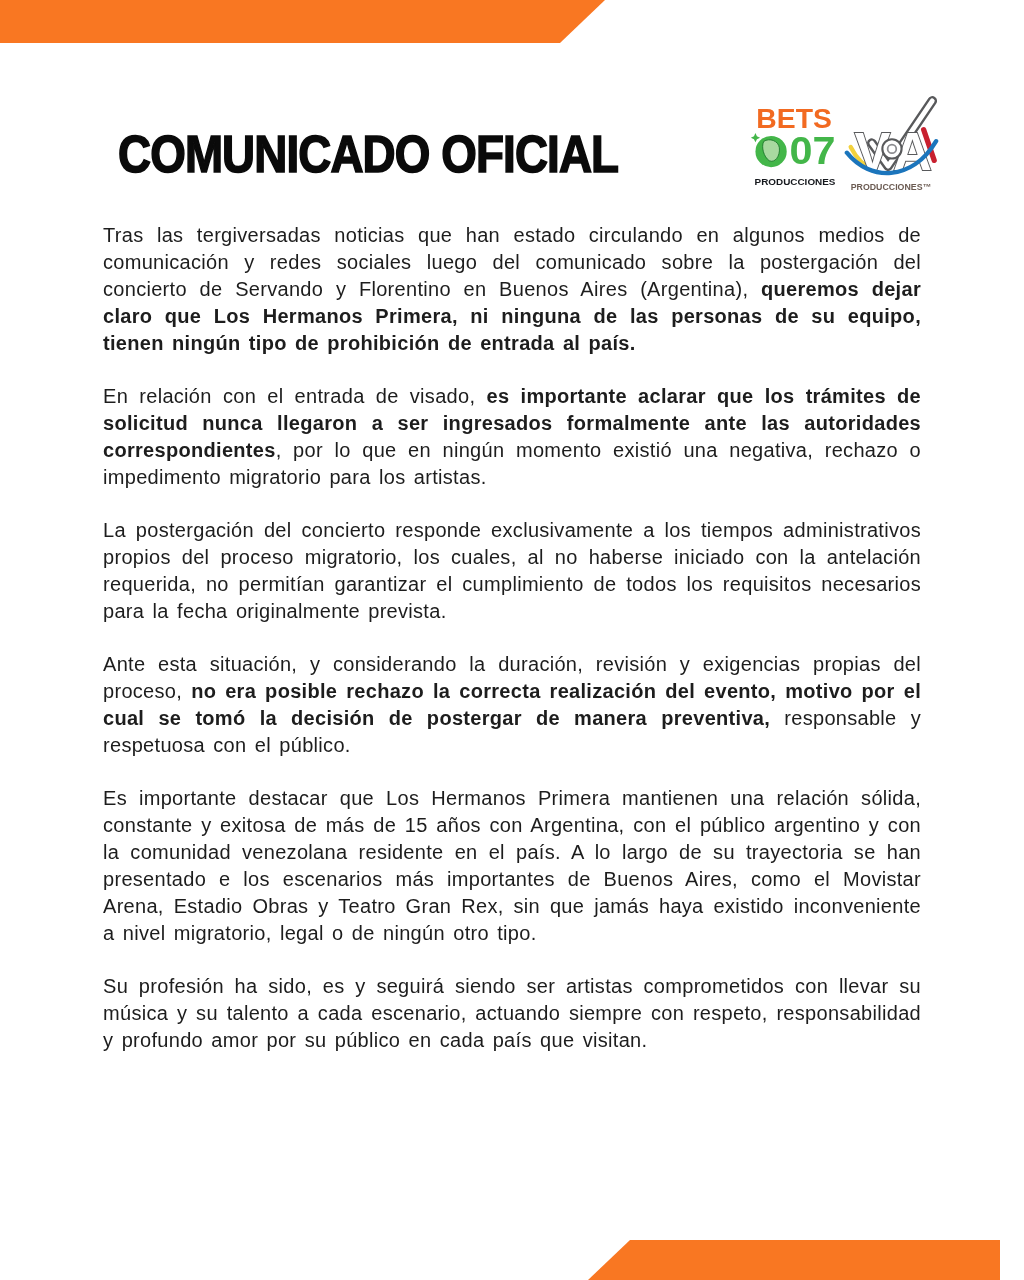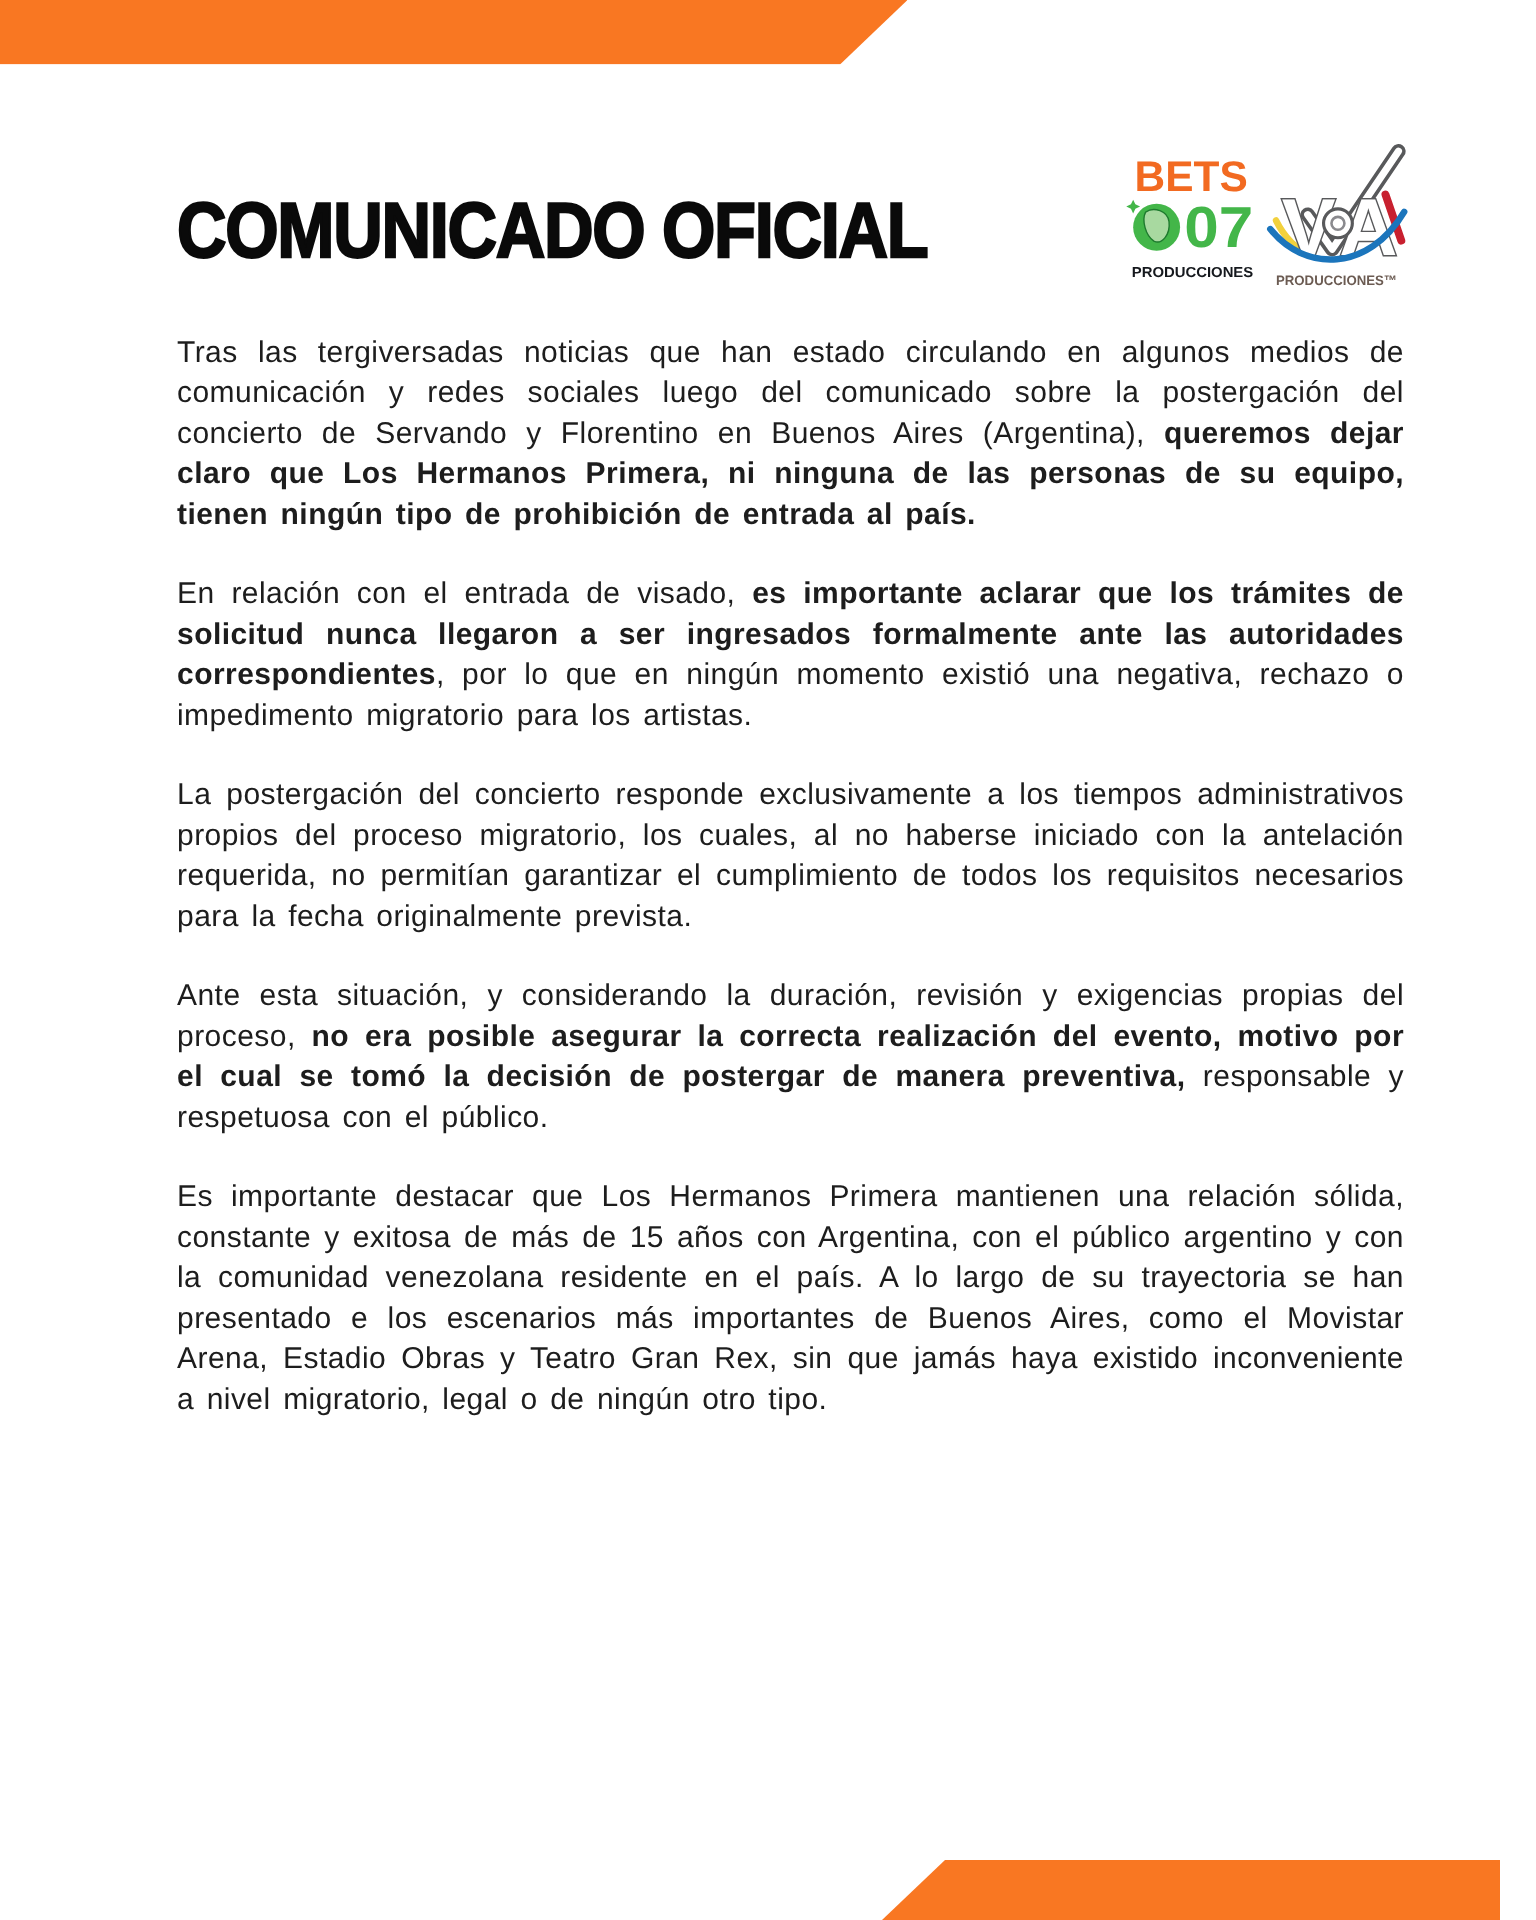--- a/index.html
+++ b/index.html
@@ -22,21 +22,21 @@
     font-size:52px;font-weight:bold;color:#0a0a0a;line-height:1;
     letter-spacing:-1px;-webkit-text-stroke:1.6px #0a0a0a;
     transform:scaleX(.88);transform-origin:left center;white-space:nowrap;
   }
   
   .logo{position:absolute;}
   .logo-bets{left:748px;top:100px;width:94px;height:92px;}
   .logo-vya{left:843px;top:92px;width:96px;height:108px;}
   
   .body-text{
-    position:absolute;left:118px;top:222px;width:818px;
+    position:absolute;left:103px;top:222px;width:818px;
     font-size:20px;line-height:27px;text-align:justify;
     letter-spacing:.3px;word-spacing:2.5px;color:#1d1d1d;
   }
   .body-text p{margin:0 0 26px 0;}
   .body-text .b{font-weight:bold;}
   
   .signature{font-size:19px;line-height:25px;letter-spacing:.9px;text-align:left;word-spacing:1px;}
   .signature .b{font-weight:bold;}
 </style>
 </head>
@@ -75,17 +75,18 @@
       <circle cx="51" cy="58" r="4.5" fill="none" stroke="#8a8a8e" stroke-width="1.8"></circle>
     </g>
     <text x="50" y="101" text-anchor="middle" textLength="84" lengthAdjust="spacingAndGlyphs" font-family="Liberation Sans, sans-serif" font-size="9.5" font-weight="bold" fill="#6b5b52">PRODUCCIONES™</text>
   </svg>
 
   <div class="body-text">
 
     <p><span>Tras las tergiversadas noticias que han estado circulando en algunos medios de comunicación y redes sociales luego del comunicado sobre la postergación del concierto de Servando y Florentino en Buenos Aires (Argentina), </span><span class="b">queremos dejar claro que Los Hermanos Primera, ni ninguna de las personas de su equipo, tienen ningún tipo de prohibición de entrada al país.</span></p>
       <p><span>En relación con el entrada de visado, </span><span class="b">es importante aclarar que los trámites de solicitud nunca llegaron a ser ingresados formalmente ante las autoridades correspondientes</span><span>, por lo que en ningún momento existió una negativa, rechazo o impedimento migratorio para los artistas.</span></p>
       <p><span>La postergación del concierto responde exclusivamente a los tiempos administrativos propios del proceso migratorio, los cuales, al no haberse iniciado con la antelación requerida, no permitían garantizar el cumplimiento de todos los requisitos necesarios para la fecha originalmente prevista.</span></p>
-      <p><span>Ante esta situación, y considerando la duración, revisión y exigencias propias del proceso, </span><span class="b">no era posible asegurar la correcta realización del evento, motivo por el cual se tomó la decisión de postergar de manera preventiva,</span><span> responsable y respetuosa con el público.</span></p>
+      <p><span>Ante esta situación, y considerando la duración, revisión y exigencias propias del proceso, </span><span class="b">no era posible rechazo la correcta realización del evento, motivo por el cual se tomó la decisión de postergar de manera preventiva,</span><span> responsable y respetuosa con el público.</span></p>
       <p><span>Es importante destacar que Los Hermanos Primera mantienen una relación sólida, constante y exitosa de más de 15 años con Argentina, con el público argentino y con la comunidad venezolana residente en el país. A lo largo de su trayectoria se han presentado e los escenarios más importantes de Buenos Aires, como el Movistar Arena, Estadio Obras y Teatro Gran Rex, sin que jamás haya existido inconveniente a nivel migratorio, legal o de ningún otro tipo.</span></p>
+      <p><span>Su profesión ha sido, es y seguirá siendo ser artistas comprometidos con llevar su música y su talento a cada escenario, actuando siempre con respeto, responsabilidad y profundo amor por su público en cada país que visitan.</span></p>
   </div>
 
 </div>
 
 </body></html>

